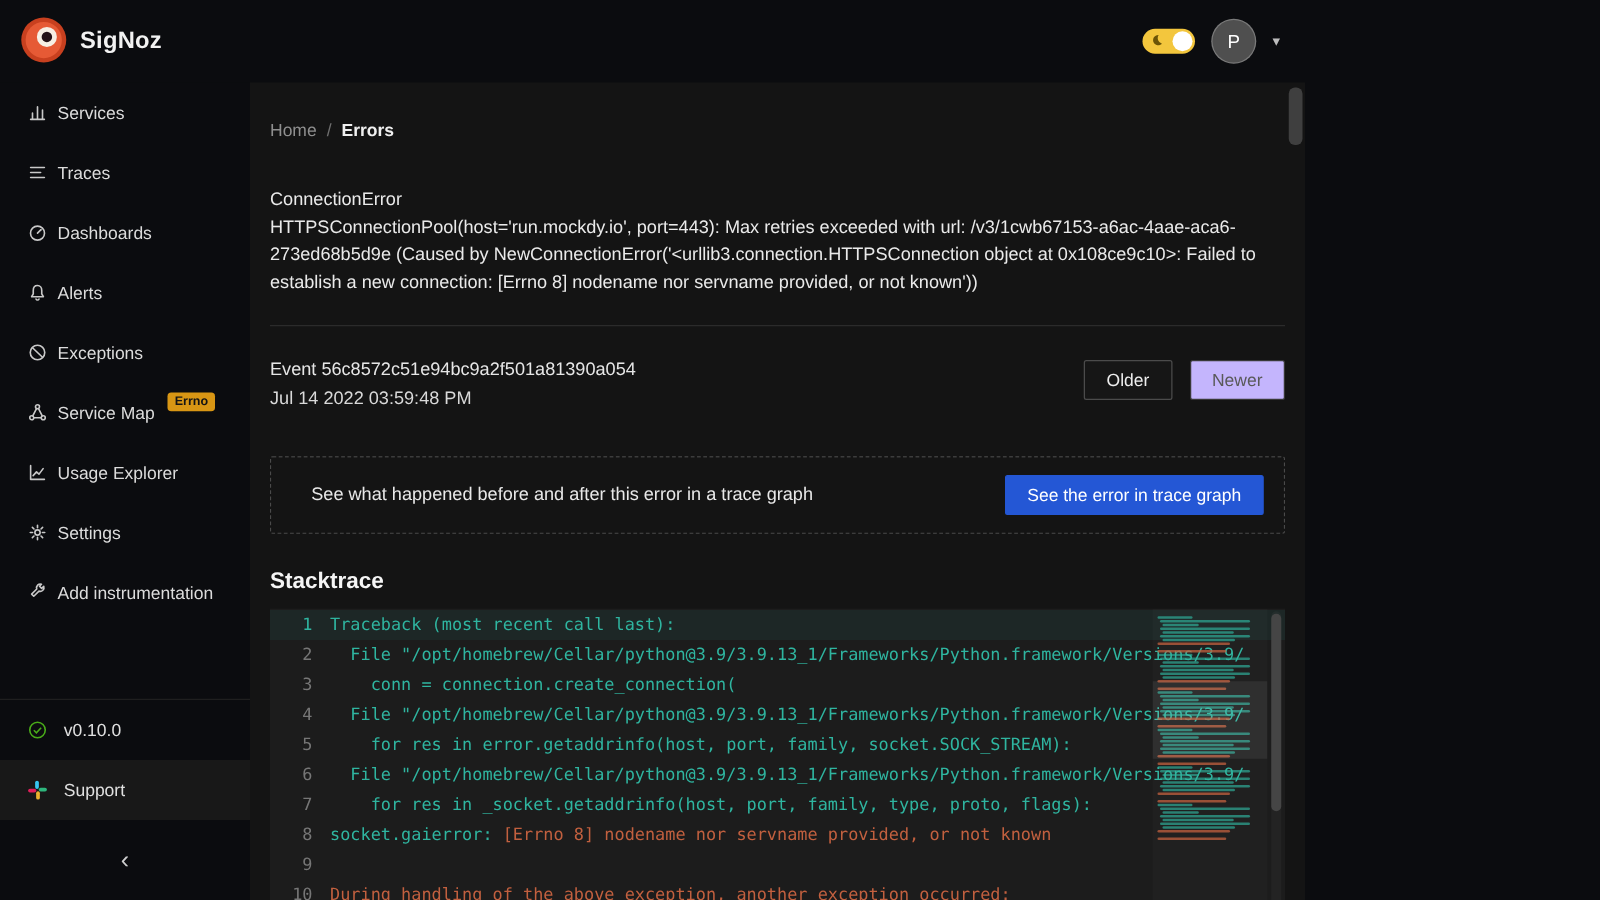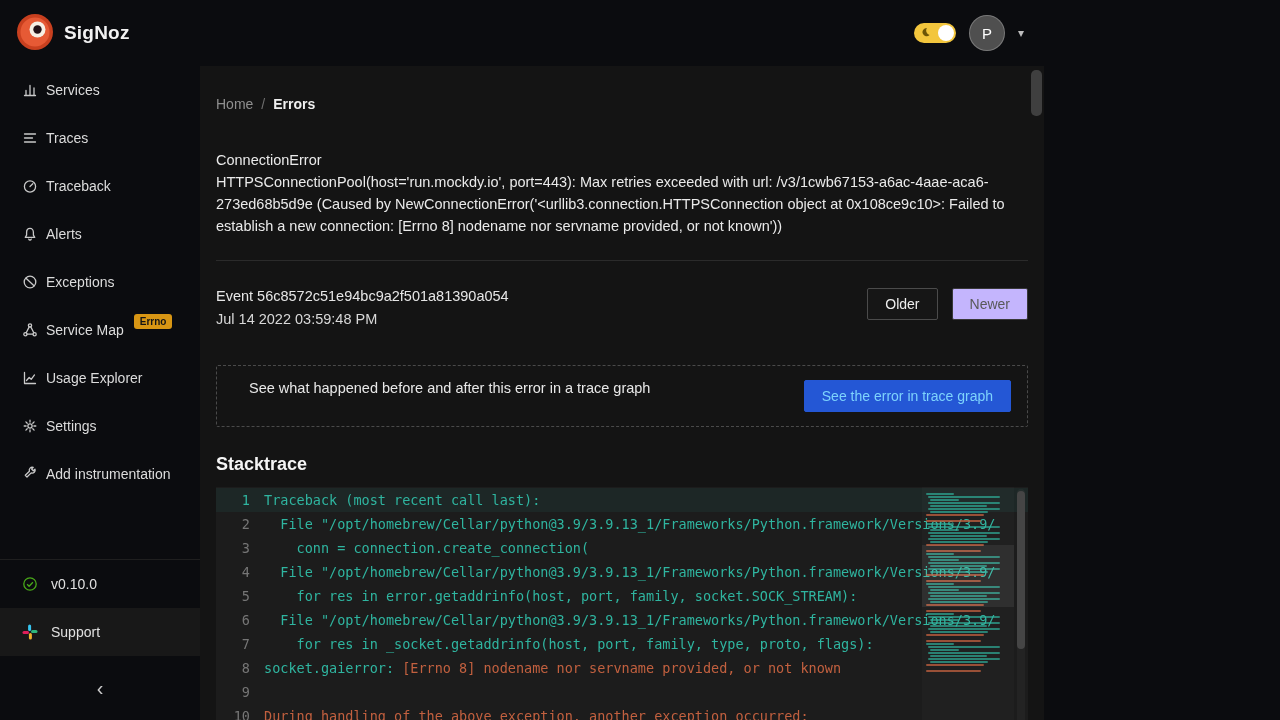--- a/index.html
+++ b/index.html
@@ -56,24 +56,24 @@
   .event-row { margin-top: 27px; display: flex; justify-content: space-between; align-items: flex-start; }
   .event-id { color: #e6e6e6; font-size: 14.5px; }
   .event-ts { color: #d9d9d9; font-size: 14.5px; margin-top: 7px; }
   .pager { display: flex; gap: 14px; }
   .btn { height: 32px; padding: 0 17px; border-radius: 2px; font-size: 14px; display: inline-flex;
          align-items: center; justify-content: center; cursor: pointer; font-family: inherit; }
   .btn-default { background: #161616; border: 1px solid #4b4b4b; color: #ededed; }
   .btn-disabled { background: #c4b5fd; border: 1px solid #383838; color: #595959; cursor: not-allowed; }
 
   .trace-banner { margin-top: 38px; border: 1px dashed #4a4a4a; border-radius: 2px;
-                  padding: 14px 16px; display: flex; justify-content: space-between; }
+                  padding: 14px 16px; display: flex; align-items: center; justify-content: space-between; }
   .trace-banner-text { color: #e8e8e8; font-size: 14.5px; padding-left: 16px; }
   .btn-primary { background: var(--accent-blue, #2457d5); border: 1px solid var(--accent-blue, #2457d5);
-                 color: #7dd3fc; }
+                 color: #ffffff; }
 
   .stacktrace-heading { margin-top: 27px; font-size: 18px; font-weight: 700; color: #f5f5f5; }
 
   .code-block { margin-top: 12px; background: #1c1c1c; position: relative; height: 240px;
                 overflow: hidden; font-family: "DejaVu Sans Mono", monospace; }
   .code-lines { padding-top: 1px; }
   .code-row { display: flex; height: 24px; line-height: 24px; }
   .code-row.hl { background: rgba(47,181,160,0.08); }
   .ln { width: 48px; flex: none; text-align: right; padding-right: 14px; color: #767676; font-size: 13.5px;
         user-select: none; }
@@ -143,21 +143,21 @@
           </span>
           <span class="nav-label">Traces</span>
         </div>
         <div class="nav-item">
           <span class="nav-icon">
             <svg viewBox="0 0 16 16">
               <circle stroke="#c9c9c9" stroke-width="1.3" fill="none" stroke-linecap="round" stroke-linejoin="round" cx="8" cy="8.5" r="5.6"></circle>
               <path stroke="#c9c9c9" stroke-width="1.3" fill="none" stroke-linecap="round" stroke-linejoin="round" d="M8 8.5l2.8-2.8"></path>
             </svg>
           </span>
-          <span class="nav-label">Traceback</span>
+          <span class="nav-label">Dashboards</span>
         </div>
         <div class="nav-item">
           <span class="nav-icon">
             <svg viewBox="0 0 16 16">
               <path stroke="#c9c9c9" stroke-width="1.3" fill="none" stroke-linecap="round" stroke-linejoin="round" d="M8 2.4c-2.2 0-3.4 1.7-3.4 4v2.7L3.3 11.4h9.4l-1.3-2.3V6.4c0-2.3-1.2-4-3.4-4z"></path>
               <path stroke="#c9c9c9" stroke-width="1.3" fill="none" stroke-linecap="round" stroke-linejoin="round" d="M6.8 13.2a1.3 1.3 0 0 0 2.4 0"></path>
             </svg>
           </span>
           <span class="nav-label">Alerts</span>
         </div>

